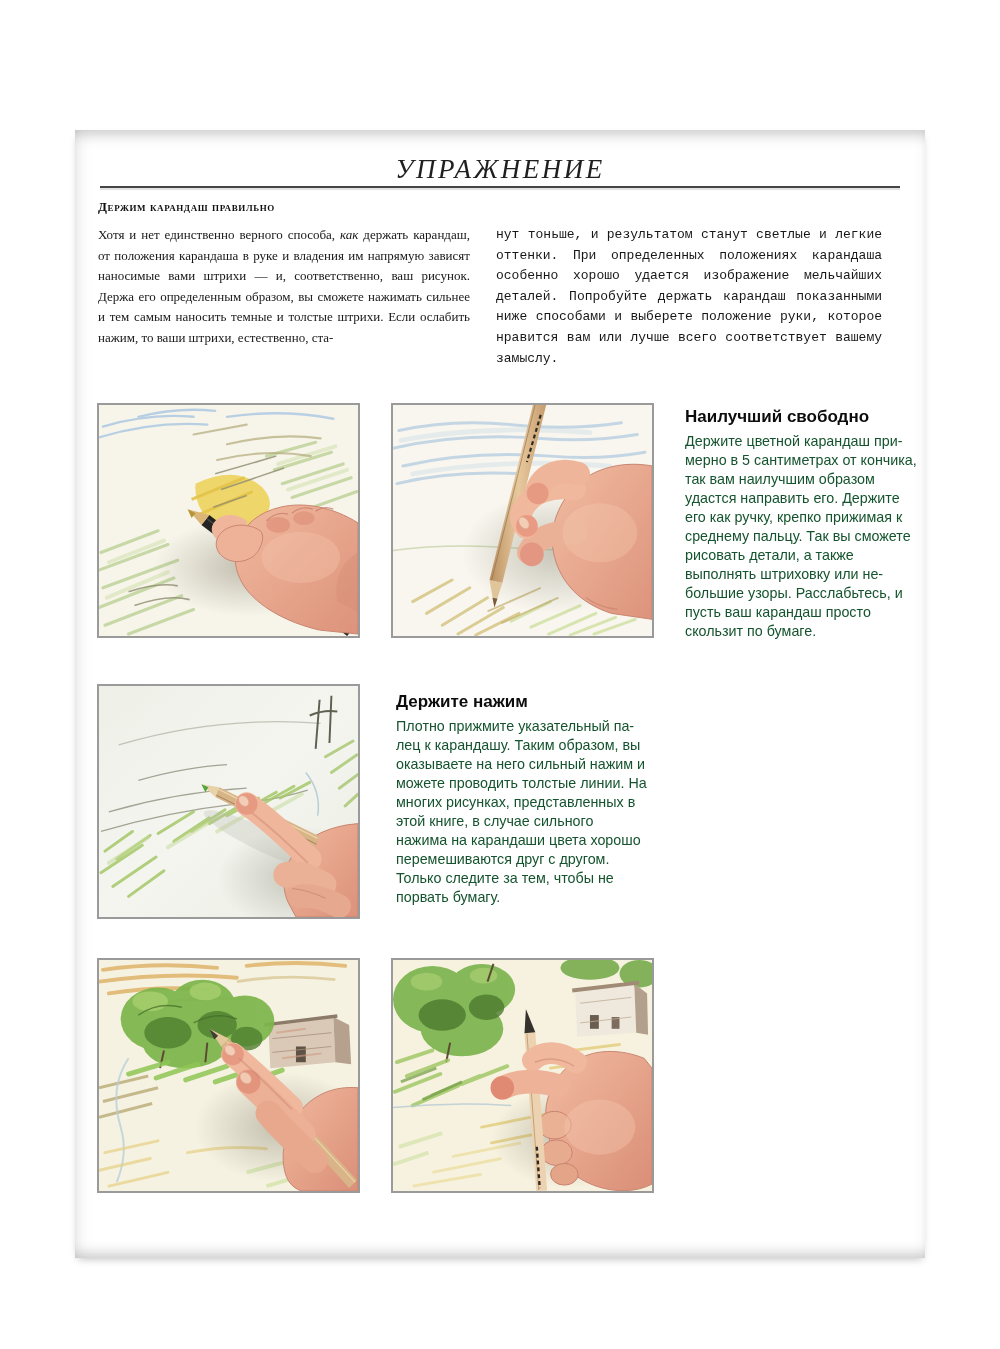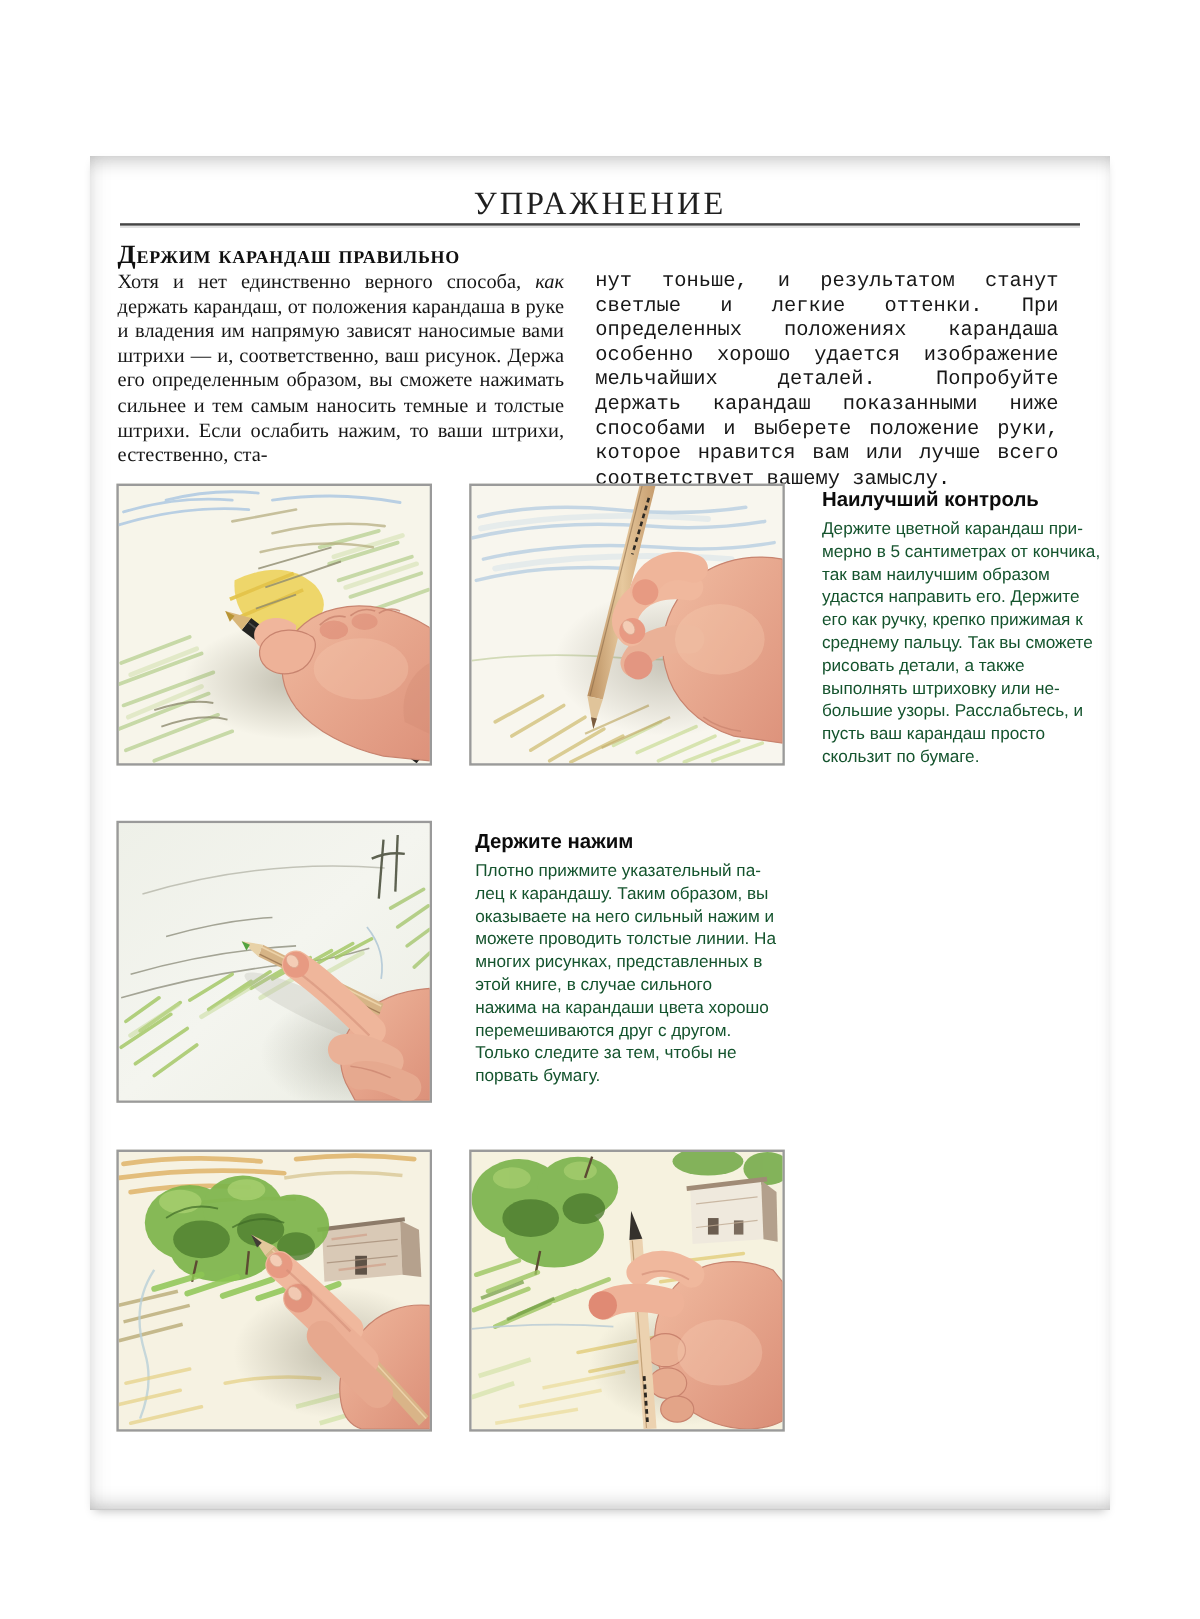--- a/index.html
+++ b/index.html
@@ -15,34 +15,34 @@
     box-shadow:
       inset 0 16px 14px -12px rgba(130,130,130,.45),
       inset 14px 0 16px -14px rgba(150,150,150,.35),
       inset -10px 0 12px -12px rgba(160,160,160,.25),
       inset 0 -16px 14px -12px rgba(120,120,120,.40),
       0 4px 8px -3px rgba(0,0,0,.25);
   }
   .page-title{
     position:absolute;top:24px;left:0;width:100%;
     text-align:center;font-size:27px;font-weight:500;
-    letter-spacing:2.5px;color:#1f1f1f;
+    letter-spacing:2.5px;color:#1f1f1f;font-style:italic;
   }
   .title-rule{
     position:absolute;top:56px;left:25px;right:25px;height:2px;
     background:#454545;border-bottom:2px solid #e2e2e2;
   }
   .section-heading{
     position:absolute;top:69px;left:23px;margin:0;
-    font-size:22px;font-weight:bold;font-variant:small-caps;
+    font-size:13px;font-weight:bold;font-variant:small-caps;
     letter-spacing:.6px;color:#101010;
   }
   .intro-col{
     position:absolute;top:95px;margin:0;
-    font-size:17px;line-height:20.6px;text-align:justify;color:#171717;
+    font-size:13px;line-height:20.6px;text-align:justify;color:#171717;
   }
   .intro-col em{font-style:italic;}
   .intro-left{left:23px;width:372px;}
   .intro-right{left:421px;width:386px;font-family:Liberation Mono, monospace;}
   .photo{
     position:absolute;width:263px;height:235px;
     border:2px solid #9a9a9a;box-sizing:border-box;background:#f6f5ec;
   }
   .photo svg{display:block;width:100%;height:100%;}
   .photo-1{left:22px;top:273px;}
@@ -224,21 +224,21 @@
         <path d="M188,70 C170,64 152,70 146,88" stroke="#efb59a" stroke-width="24" fill="none" stroke-linecap="round"></path>
         <circle cx="147" cy="90" r="11" fill="#e79a82"></circle>
         <circle cx="141" cy="152" r="12" fill="#e39681"></circle>
         <ellipse cx="133" cy="120" rx="4.5" ry="6.5" fill="#f4cdb6" stroke="#d9a88f" stroke-width=".6" transform="rotate(-35 133 120)"></ellipse>
         <ellipse cx="210" cy="130" rx="38" ry="30" fill="#f7cbb0" opacity=".35"></ellipse>
       </g>
     </svg>
   </div>
 
   <div class="side-block block-1">
-    <h3>Наилучший контроль</h3>
+    <h3>Наилучший свободно</h3>
     <p>Держите цветной карандаш при­мерно в 5 сантиметрах от кончи­ка, так вам наилучшим образом удастся направить его. Держите его как ручку, крепко прижимая к среднему пальцу. Так вы смо­жете рисовать детали, а также выполнять штриховку или не­большие узоры. Расслабьтесь, и пусть ваш карандаш просто скользит по бумаге.</p>
   </div>
 
   <div class="photo photo-3">
     <svg viewBox="0 0 263 235" preserveAspectRatio="none" role="img" aria-label="Указательный палец прижат к карандашу">
       <defs>
         <radialGradient id="p3sh">
             <stop offset="0" stop-color="rgba(105,105,90,.32)"></stop>
             <stop offset="1" stop-color="rgba(105,105,90,0)"></stop>
           </radialGradient>

